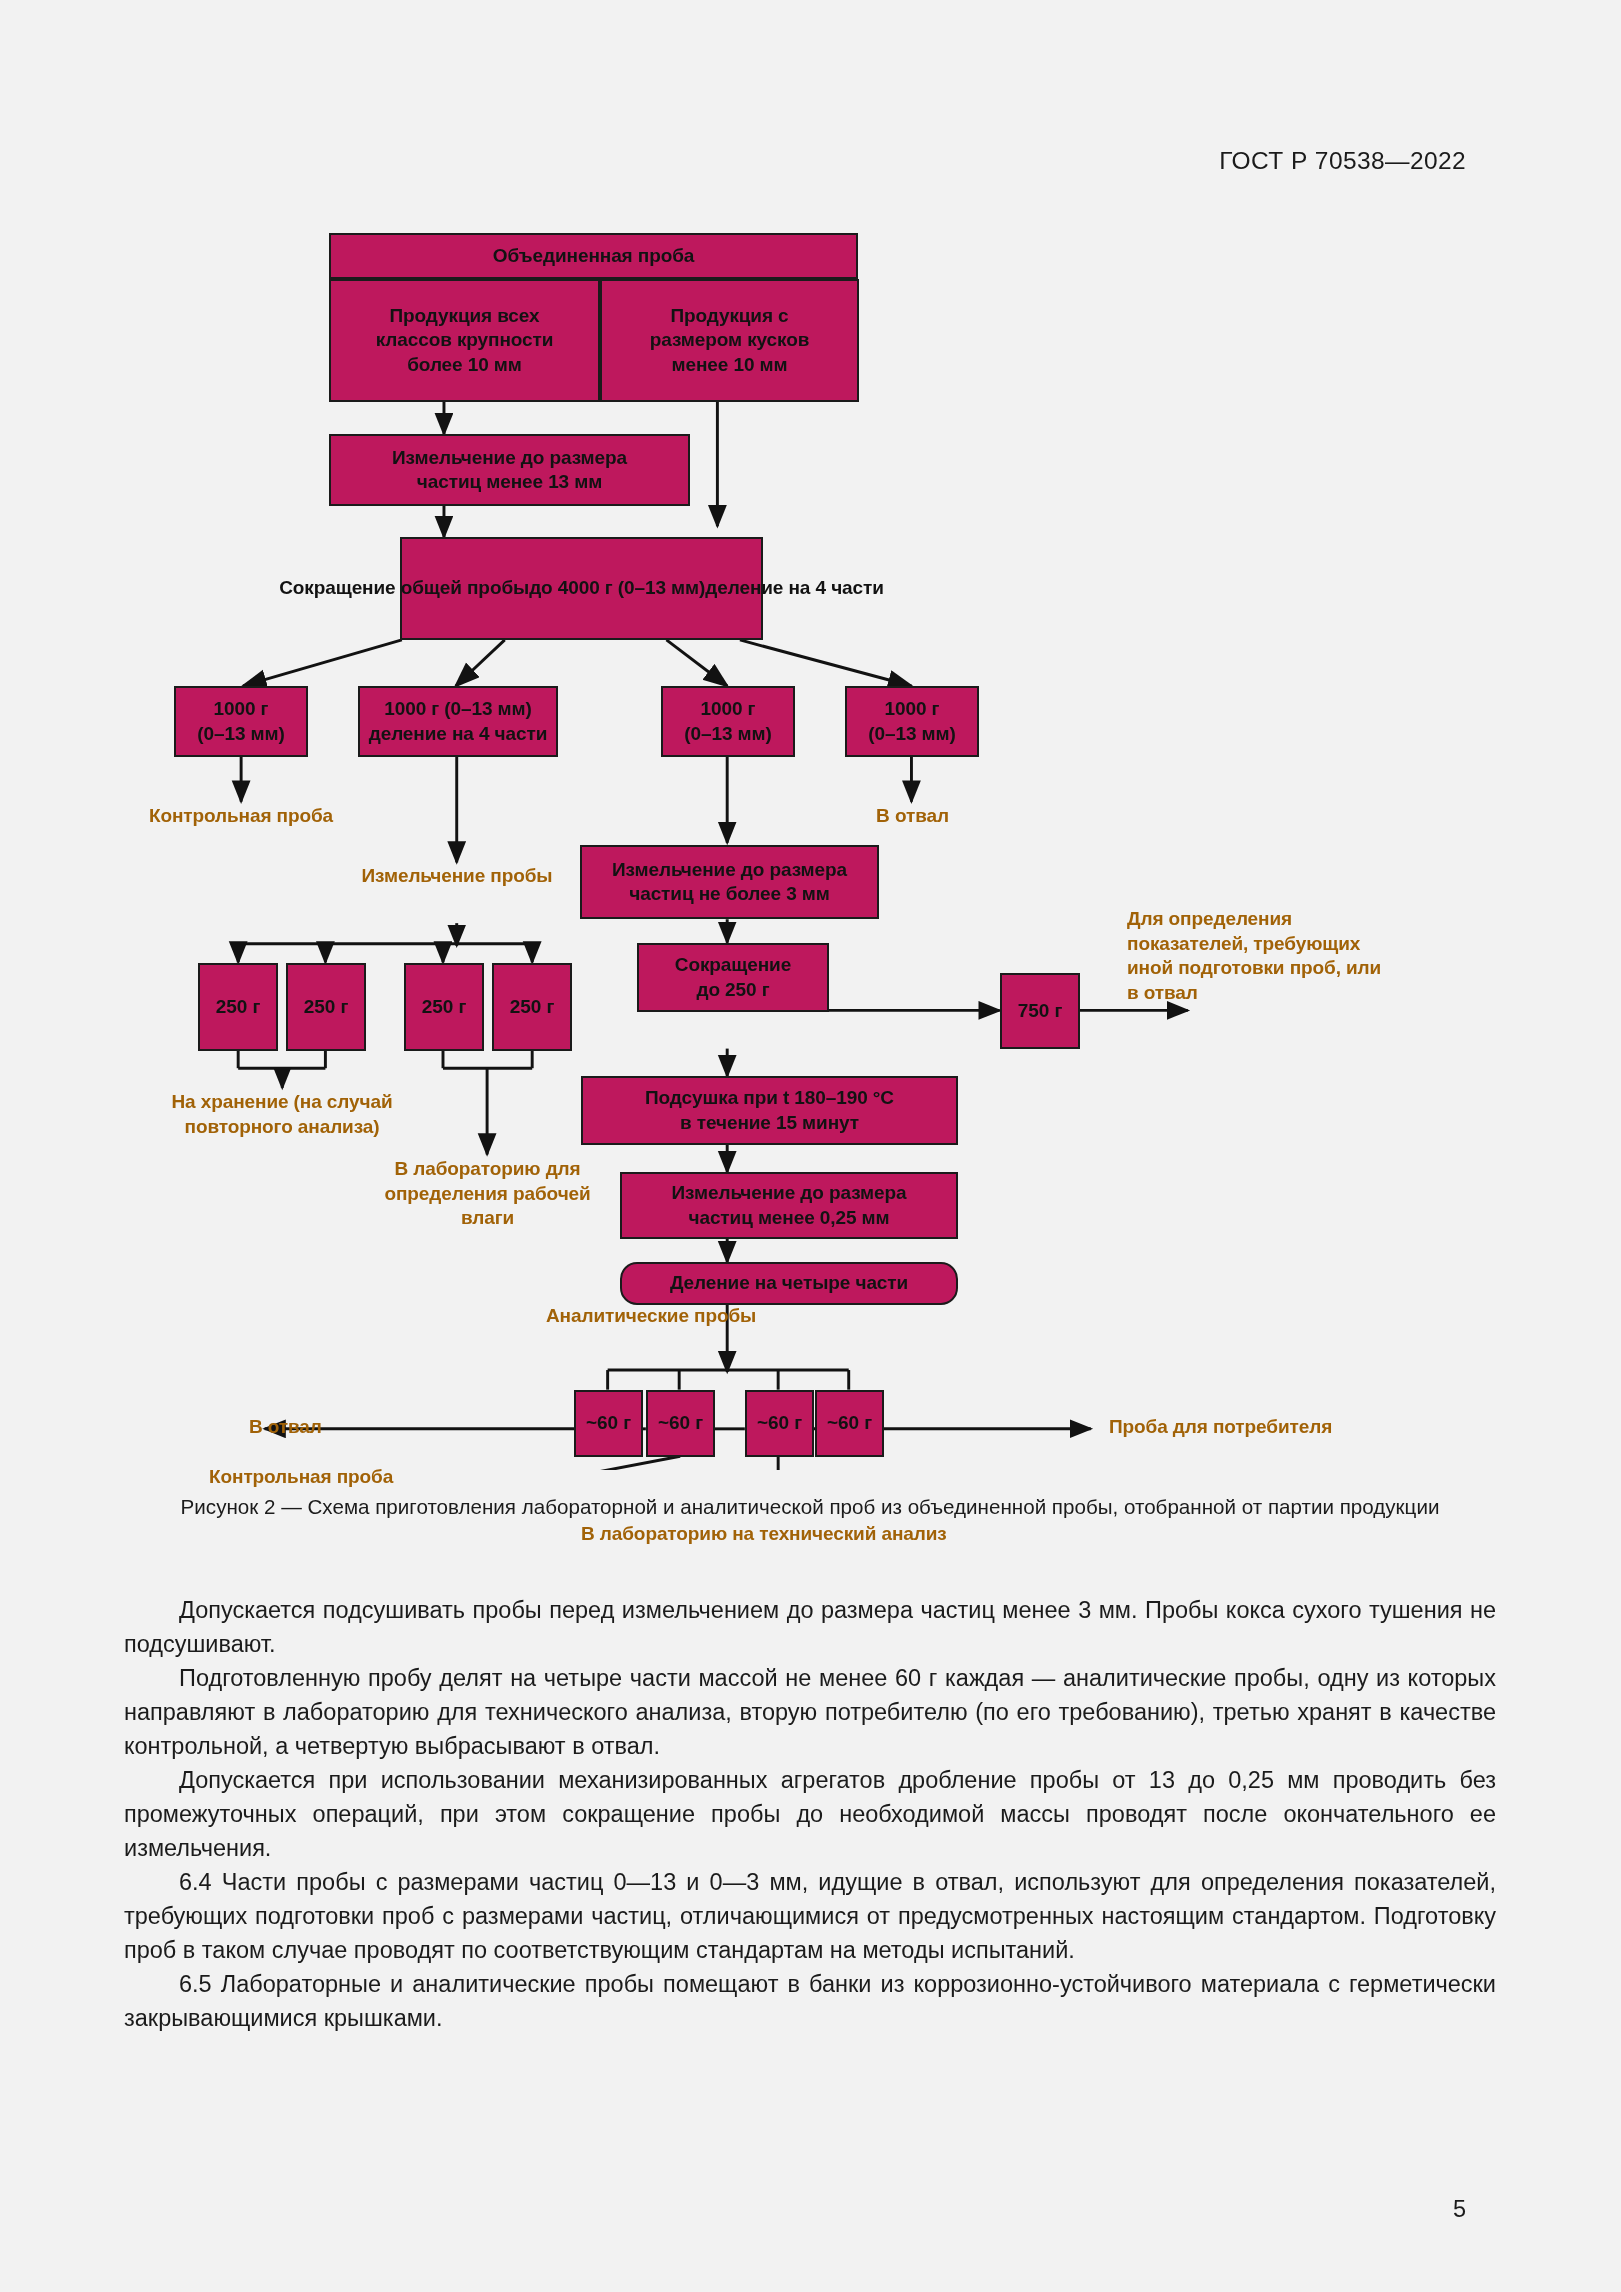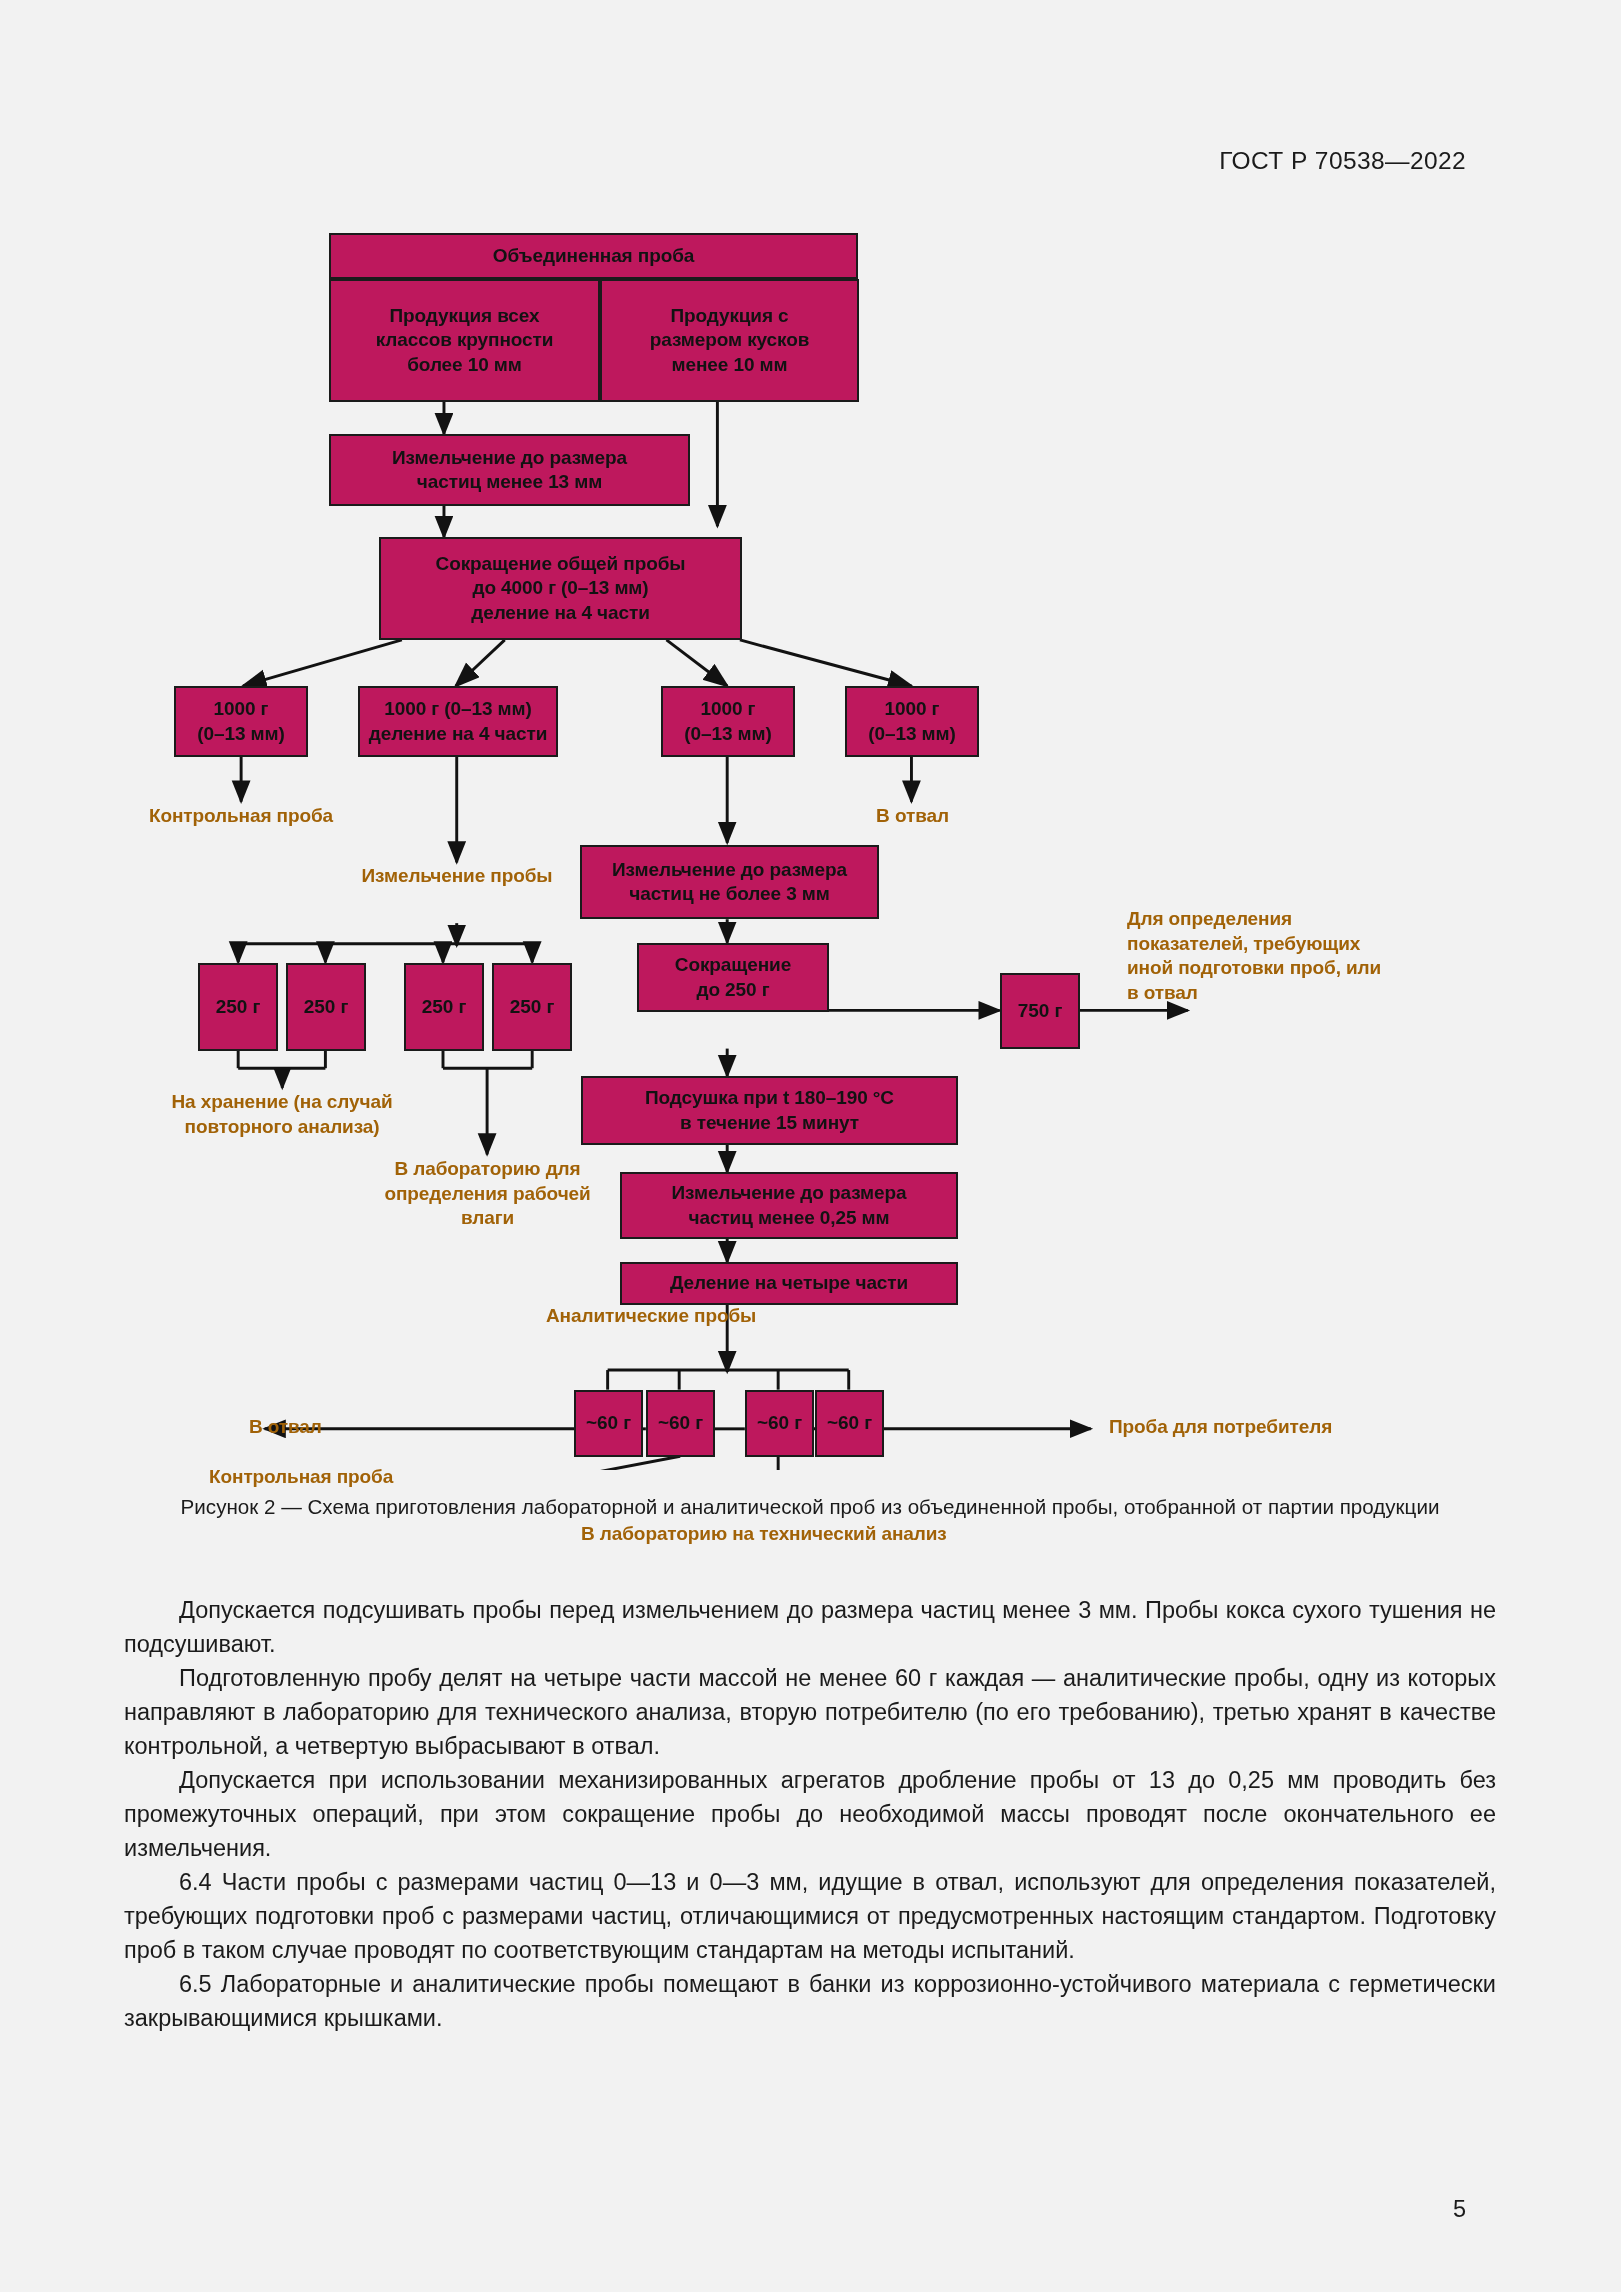--- a/index.html
+++ b/index.html
@@ -211,21 +211,21 @@
     <span class="l">Продукция с</span>
     <span class="l">размером кусков</span>
     <span class="l">менее 10 мм</span>
   </div>
 
   <div class="fbox" style="left:329px; top:434px; width:361px; height:72px; flex-direction:column;">
     <span class="l">Измельчение до размера</span>
     <span class="l">частиц менее 13 мм</span>
   </div>
 
-  <div class="fbox" style="left:379px; top:537px; width:363px; height:103px; flex-direction:column;">
+  <div class="fbox" style="left:400px; top:537px; width:363px; height:103px; flex-direction:row;">
     <span class="l">Сокращение общей пробы</span>
     <span class="l">до 4000 г (0–13 мм)</span>
     <span class="l">деление на 4 части</span>
   </div>
 
   <div class="fbox" style="left:174px; top:686px; width:134px; height:71px; flex-direction:column;">
     <span class="l">1000 г</span>
     <span class="l">(0–13 мм)</span>
   </div>
 
@@ -274,21 +274,21 @@
   <div class="fbox" style="left:581px; top:1076px; width:377px; height:69px; flex-direction:column;">
     <span class="l">Подсушка при t 180–190  °C</span>
     <span class="l">в течение 15 минут</span>
   </div>
 
   <div class="fbox" style="left:620px; top:1172px; width:338px; height:67px; flex-direction:column;">
     <span class="l">Измельчение до размера</span>
     <span class="l">частиц менее 0,25 мм</span>
   </div>
 
-  <div class="fbox" style="left:620px; top:1262px; width:338px; height:43px;">
+  <div class="fbox" style="left:620px; top:1262px; width:338px; height:43px;border-radius:17px;">
     <span class="l">Деление на четыре части</span>
   </div>
 
   <div class="fbox" style="left:574px; top:1390px; width:69px; height:67px;">
     <span class="l">~60 г</span>
   </div>
   <div class="fbox" style="left:646px; top:1390px; width:69px; height:67px;">
     <span class="l">~60 г</span>
   </div>
   <div class="fbox" style="left:745px; top:1390px; width:69px; height:67px;">

